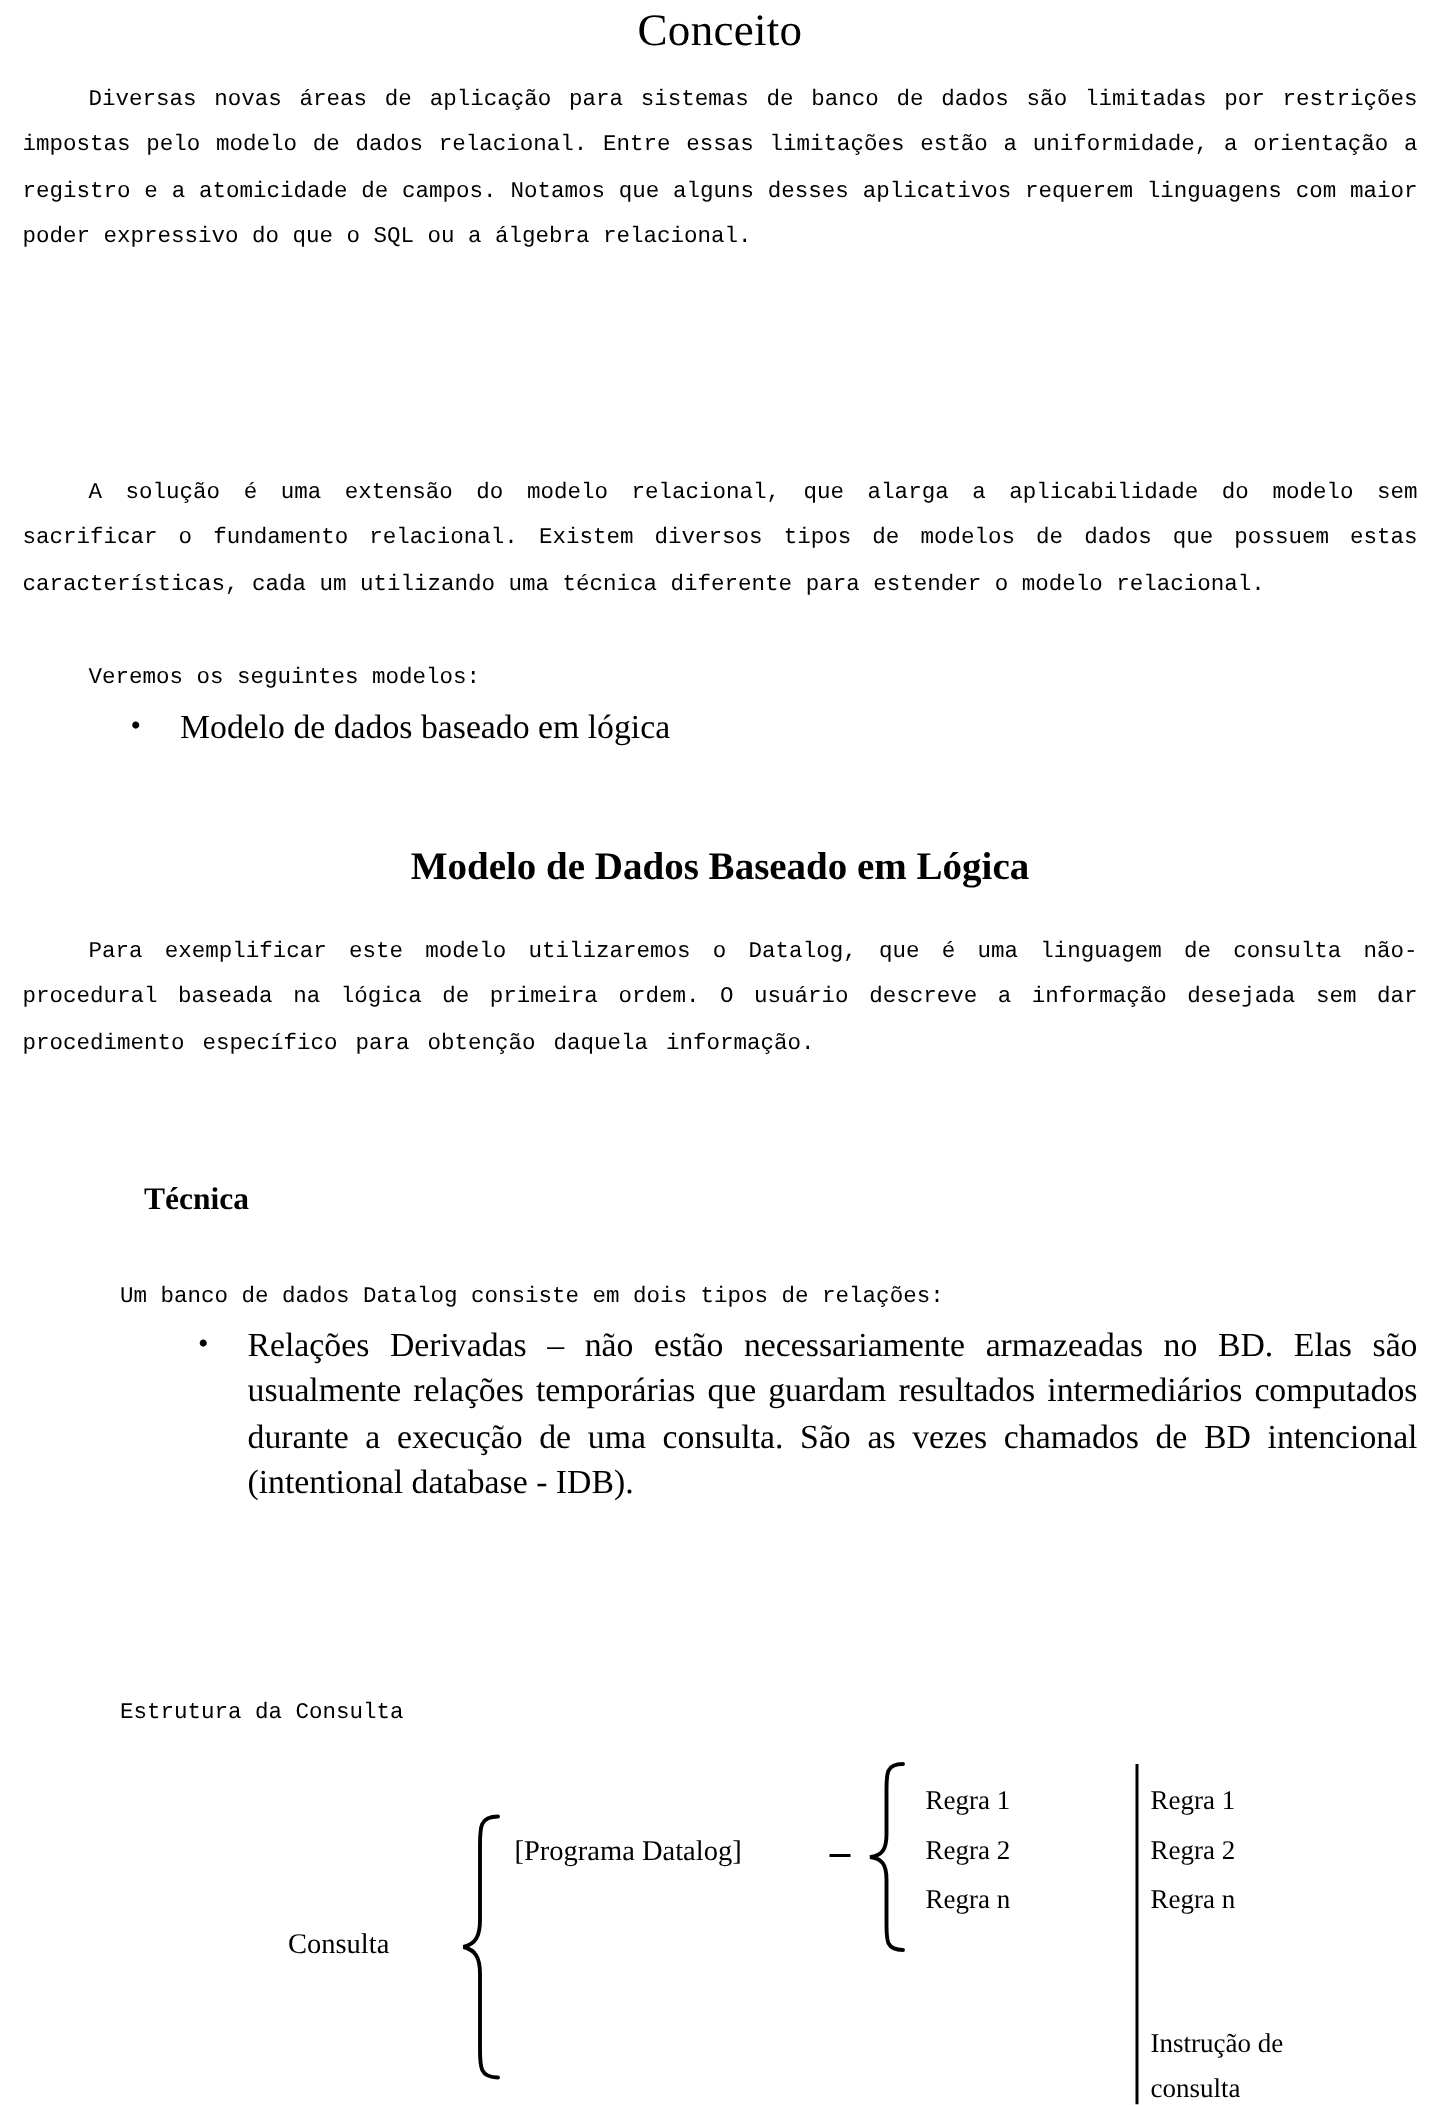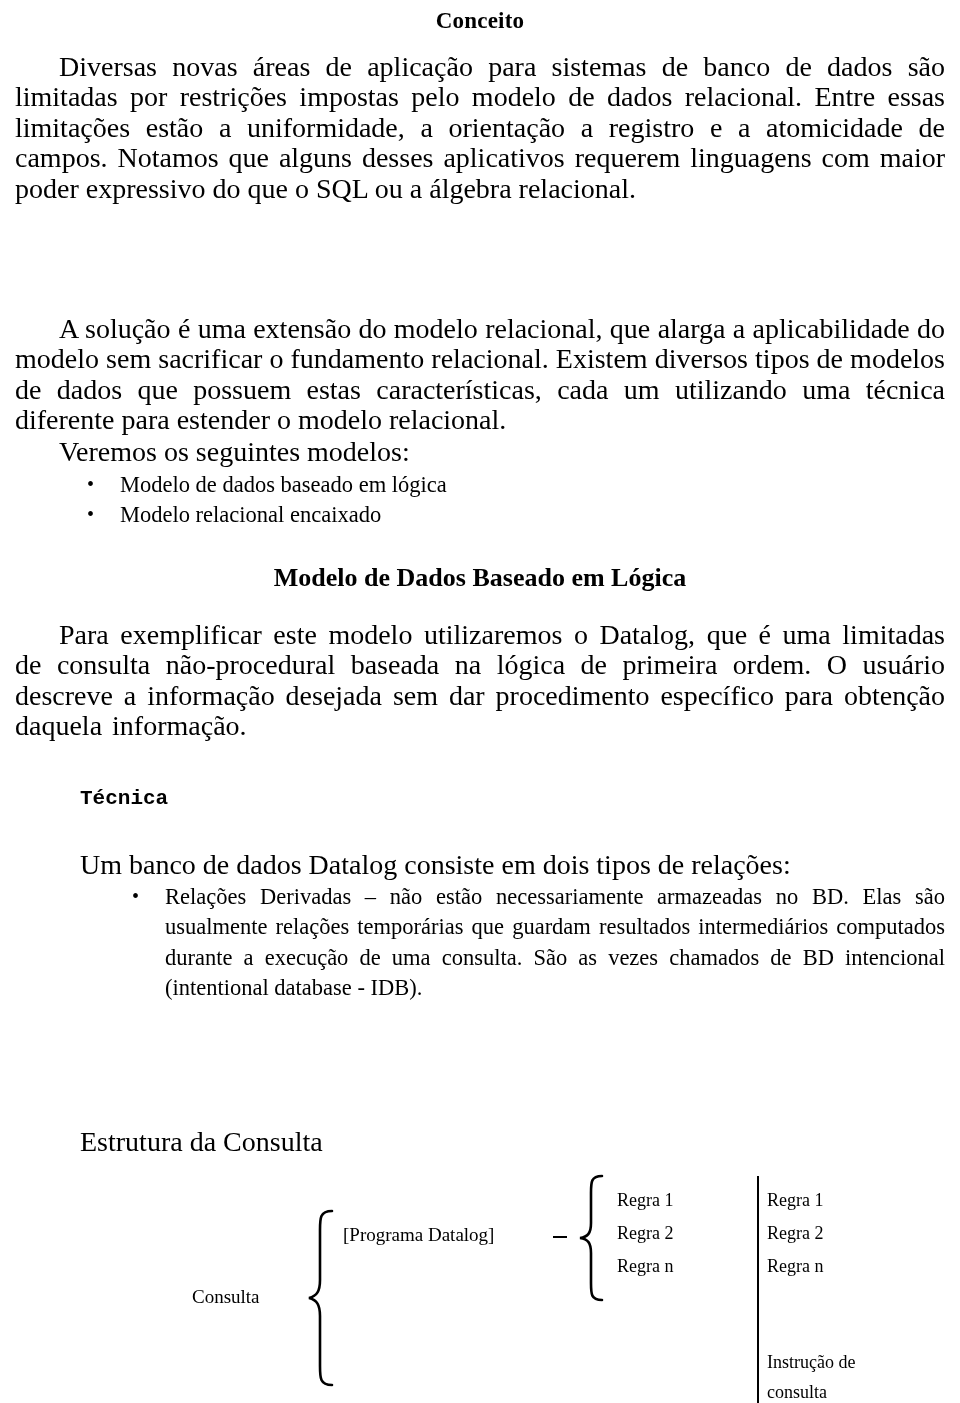--- a/index.html
+++ b/index.html
@@ -19,22 +19,22 @@
   .page {
     position: relative;
     width: 960px;
     height: 1403px;
     padding: 0;
     box-sizing: border-box;
   }
 
   .doc-title {
     text-align: center;
-    font-weight: bold;
-    font-size: 23px;
+    font-weight: normal;
+    font-size: 30px;
     line-height: 34px;
     margin: 2px 0 0 0;
     letter-spacing: 0.2px;
   }
 
   .section-title {
     text-align: center;
     font-weight: bold;
     font-size: 26px;
     line-height: 30px;
@@ -42,24 +42,25 @@
   }
 
   .sub-title {
     font-weight: bold;
     font-size: 21px;
     line-height: 26px;
     margin: 0;
   }
 
   .body-block {
-    font-size: 28px;
+    font-size: 15px;
     line-height: 30.4px;
     text-align: justify;
     margin: 0;
+    font-family: Liberation Mono, monospace;
   }
 
   .indent {
     text-indent: 44px;
   }
 
   .wide-just {
     word-spacing: 7px;
   }
 
@@ -140,28 +141,27 @@
 
   <p class="body-block indent text-col" style="top:52px;">Diversas novas áreas de aplicação para sistemas de banco de dados são limitadas por restrições impostas pelo modelo de dados relacional. Entre essas limitações estão a uniformidade, a orientação a registro e a atomicidade de campos. Notamos que alguns desses aplicativos requerem linguagens com maior poder expressivo do que o SQL ou a álgebra relacional.</p>
 
 
   <p class="body-block indent text-col" style="top:314px;">A solução é uma extensão do modelo relacional, que alarga a aplicabilidade do modelo sem sacrificar o fundamento relacional. Existem diversos tipos de modelos de dados que possuem estas características, cada um utilizando uma técnica diferente para estender o modelo relacional.</p>
 
   <p class="body-block indent text-col no-just" style="top:437px;">Veremos os seguintes modelos:</p>
 
   <ul class="bullets tight text-col" style="top:470px;">
     <li>Modelo de dados baseado em lógica</li>
-    <li>Modelo relacional encaixado</li>
   </ul>
 
   <h2 class="section-title" style="position:absolute; left:0; top:563px; width:960px;">Modelo de Dados Baseado em Lógica</h2>
 
-  <p class="body-block indent text-col med-just" style="top:620px;">Para exemplificar este modelo utilizaremos o Datalog, que é uma limitadas de consulta não-procedural baseada na lógica de primeira ordem. O usuário descreve a informação desejada sem dar  procedimento específico para obtenção daquela informação.</p>
-
-  <h3 class="sub-title" style="position:absolute; left:80px; top:786px;font-family:Liberation Mono, monospace;">Técnica</h3>
+  <p class="body-block indent text-col med-just" style="top:620px;">Para exemplificar este modelo utilizaremos o Datalog, que é uma linguagem de consulta não-procedural baseada na lógica de primeira ordem. O usuário descreve a informação desejada sem dar  procedimento específico para obtenção daquela informação.</p>
+
+  <h3 class="sub-title" style="position:absolute; left:96px; top:786px;">Técnica</h3>
 
   <p class="body-block no-text-indent text-col no-just" style="left:80px; width:865px; top:850px;">Um banco de dados Datalog consiste em dois tipos de relações:</p>
 
   <ul class="bullets text-col" style="left:60px; width:885px; top:882px;">
     <li>Relações Derivadas – não estão necessariamente armazeadas no BD. Elas são usualmente relações temporárias que guardam resultados intermediários computados durante a execução de uma consulta. São as vezes chamados de BD intencional (intentional database - IDB).</li>
   </ul>
 
   <p class="body-block no-just" style="position:absolute; left:80px; top:1127px;">Estrutura da Consulta</p>
 
   <div id="query-structure-diagram">

